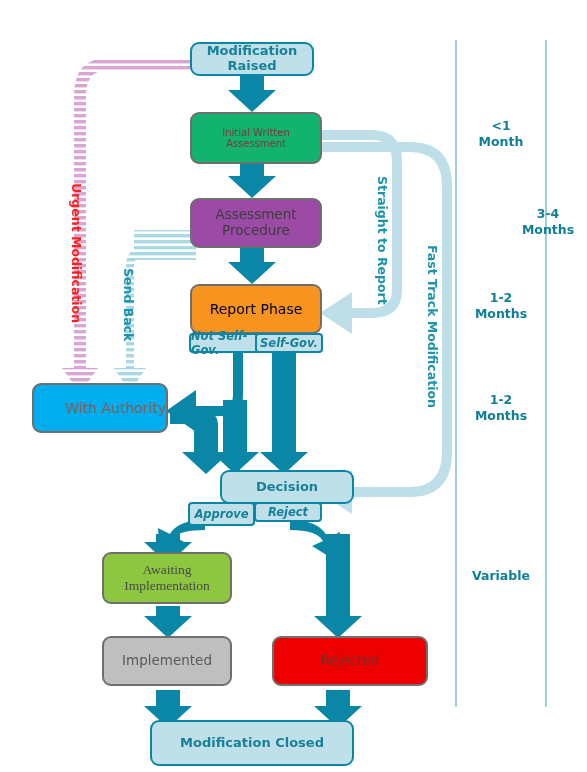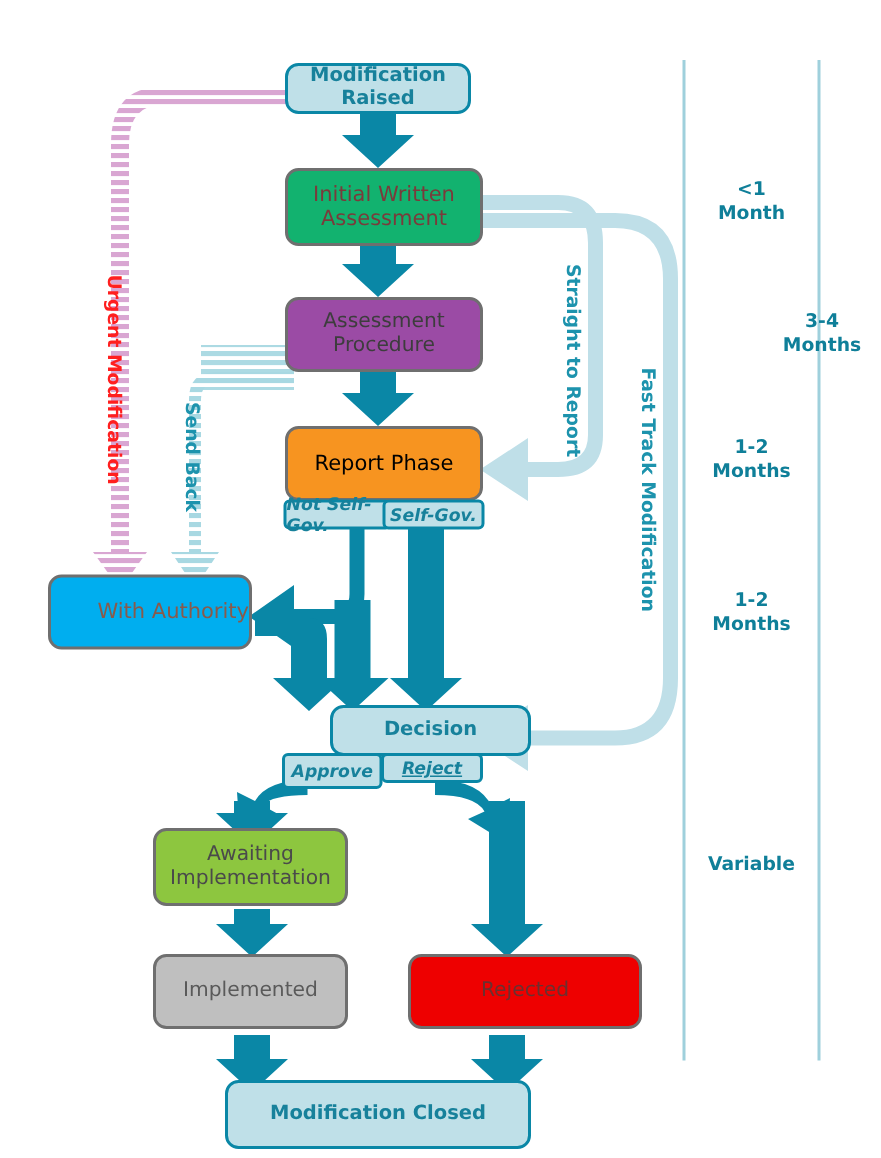--- a/index.html
+++ b/index.html
@@ -10,21 +10,21 @@
   #stage{position:absolute;left:0;top:0;width:587px;height:772px;}
   svg#art{position:absolute;left:0;top:0;width:587px;height:772px;}
 
   .node{position:absolute;box-sizing:border-box;display:flex;align-items:center;
         justify-content:center;text-align:center;border-radius:9px;line-height:1.15;}
   .node span{display:block;}
 
   
   .n-lightblue{background:#bfe0e8;border:2px solid #0a87a6;color:#17819b;
                font-size:13px;font-weight:600;}
-  .n-green{background:#12b26f;border:2px solid #6f6f6f;color:#7a3b3b;font-size:14px;}
+  .n-green{background:#12b26f;border:2px solid #6f6f6f;color:#7a3b3b;font-size:10px;}
   .n-purple{background:#9b4ba5;border:2px solid #6f6f6f;color:#3d3d3d;font-size:13.5px;}
   .n-orange{background:#f79420;border:2px solid #6f6f6f;color:#000000;font-size:14px;}
   .n-cyan{background:#00aeef;border:2px solid #6f6f6f;color:#8a5a4a;font-size:14px;}
   .n-lime{background:#8dc63f;border:2px solid #6f6f6f;color:#4a4a4a;font-size:13.5px;}
   .n-grey{background:#bfbfbf;border:2px solid #6f6f6f;color:#5a5a5a;font-size:13.5px;}
   .n-red{background:#ee0000;border:2px solid #6f6f6f;color:#6b3030;font-size:13.5px;}
 
   
   .tab{position:absolute;box-sizing:border-box;background:#bfe0e8;
        border:2px solid #0a87a6;border-radius:4px;display:flex;align-items:center;
@@ -255,25 +255,25 @@
     <span>With Authority</span>
   </div>
 
   <div class="node n-lightblue" style="left:188px;top:470px;width:134px;height:34px;margin-left:32px;">
     <span>Decision</span>
   </div>
 
   <div class="tab" style="left:188px;top:502px;width:67px;height:24px;">
     <span>Approve</span>
   </div>
-  <div class="tab" style="left:254px;top:502px;width:68px;height:20px;text-decoration:underline;">
+  <div class="tab" style="left:254px;top:502px;width:68px;height:20px;">
     <span>Reject</span>
   </div>
 
-  <div class="node n-lime" style="left:102px;top:552px;width:130px;height:52px;flex-direction:column;">
+  <div class="node n-lime" style="left:102px;top:552px;width:130px;height:52px;flex-direction:column;font-family:Liberation Serif, serif;">
     <span>Awaiting</span>
     <span>Implementation</span>
   </div>
 
   <div class="node n-grey" style="left:102px;top:636px;width:130px;height:50px;">
     <span>Implemented</span>
   </div>
 
   <div class="node n-red" style="left:272px;top:636px;width:156px;height:50px;">
     <span>Rejected</span>

